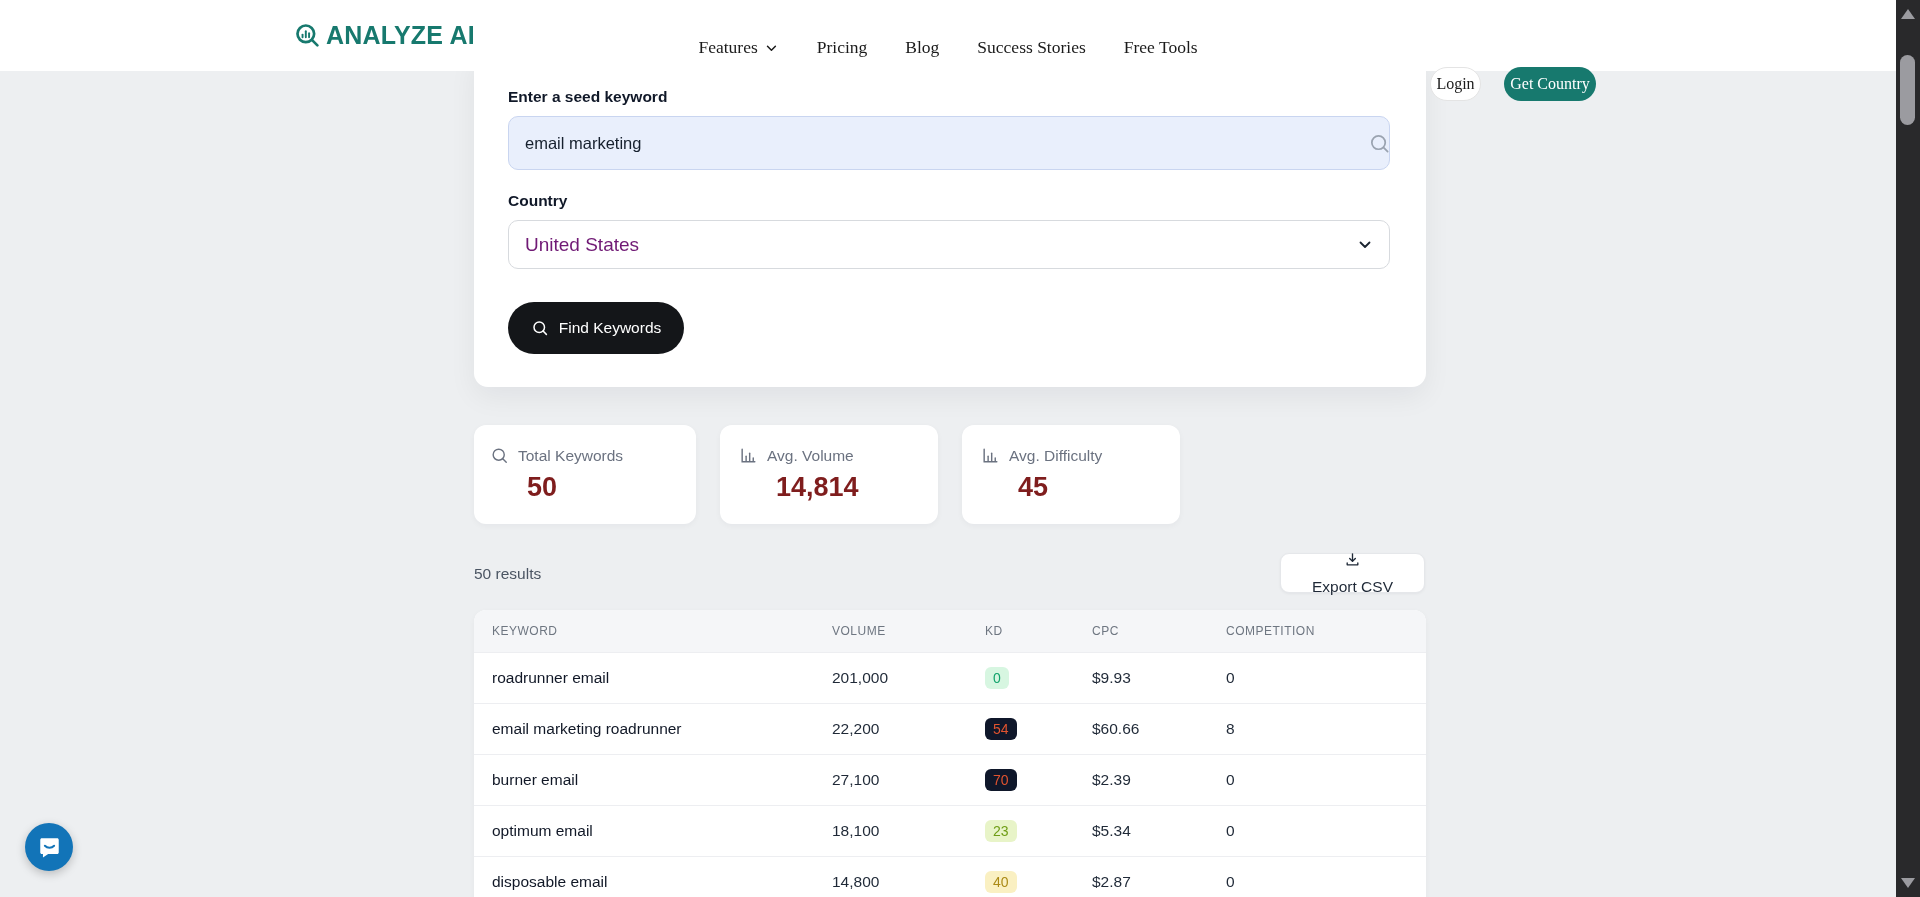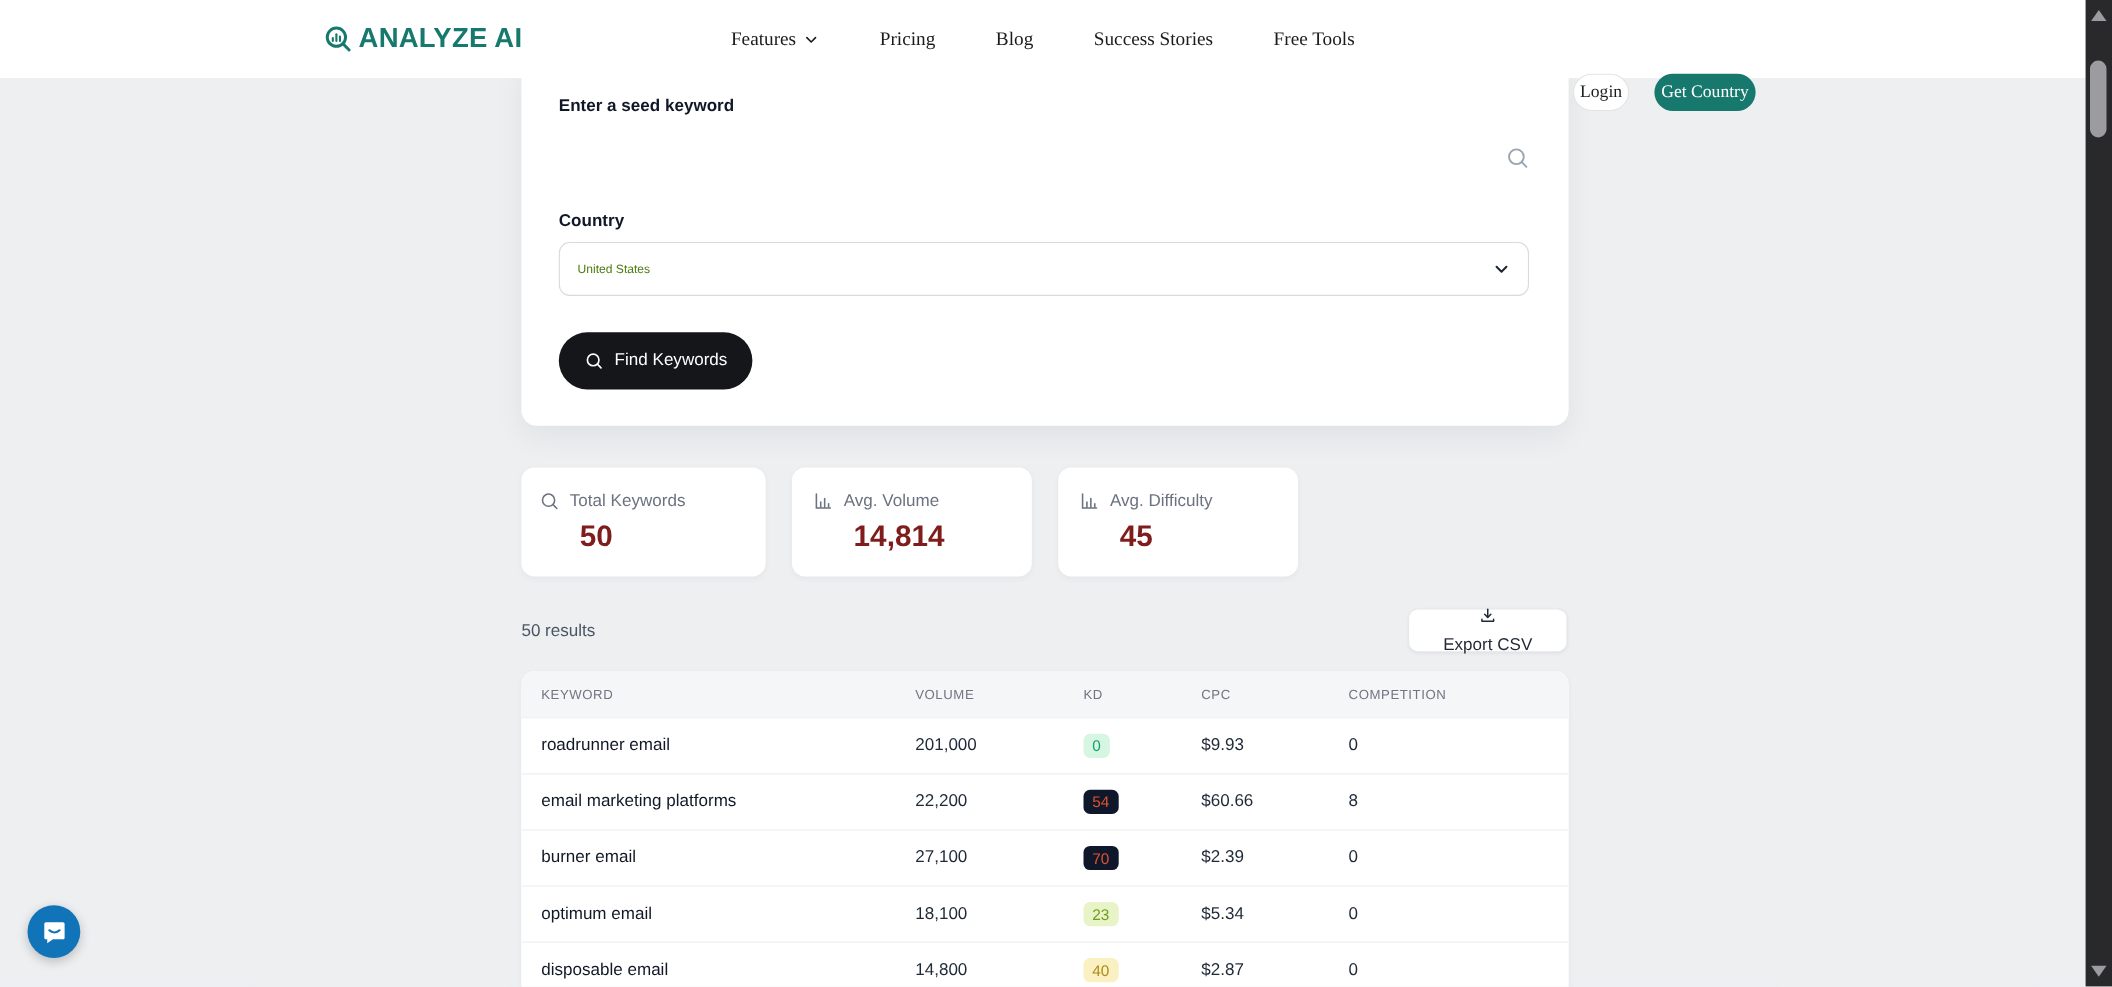--- a/index.html
+++ b/index.html
@@ -6,21 +6,21 @@
   html,body { width:1920px; height:897px; overflow:hidden; }
   body { font-family:"Liberation Sans", sans-serif; background:#edeff1; }
 
   .viewport { position:relative; width:1920px; height:897px; overflow:hidden; background:#edeff1; }
   .content  { position:absolute; left:0; top:0; width:1896px; height:690px; }
 
   
   .header { position:absolute; left:0; top:0; width:1896px; height:71px; background:#ffffff; z-index:5; }
   .logo { position:absolute; left:294px; top:0; height:71px; display:flex; align-items:center; gap:5px; cursor:pointer; }
   .logo-text { font-size:25px; font-weight:700; color:#17796e; letter-spacing:.2px; }
-  .nav { position:absolute; left:50%; transform:translateX(-50%); top:0; height:71px; display:flex; align-items:center; gap:55px; }
+  .nav { position:absolute; left:50%; transform:translateX(-50%); top:12px; height:71px; display:flex; align-items:center; gap:38px; }
   .nav-item { font-family:"Liberation Serif", serif; font-size:17.5px; color:#1b1b1b; cursor:pointer; display:flex; align-items:center; gap:7px; white-space:nowrap; }
   .auth { position:absolute; right:300px; top:0; height:71px; display:flex; align-items:center; gap:23px;margin-top:48px; }
   .btn-login { width:51px; height:34px; border:1px solid #e4e4e4; border-radius:17px; background:#fff;
                font-family:"Liberation Serif", serif; font-size:16px; color:#1b1b1b;
                display:flex; align-items:center; justify-content:center; cursor:pointer; }
   .btn-getstarted { width:92px; height:34px; border:none; border-radius:17px; background:#17796e;
                font-family:"Liberation Serif", serif; font-size:16px; color:#ffffff;
                display:flex; align-items:center; justify-content:center; cursor:pointer; }
 
   
@@ -30,21 +30,21 @@
   .label-keyword { top:37px; }
   .label-country { top:141px; }
   .seed-input { position:absolute; left:34px; top:65px; width:882px; height:54px;
                 background:#e9effc; border:1px solid #c9d5f0; border-radius:10px;
                 padding:0 48px 0 16px; font-family:"Liberation Sans", sans-serif;
                 font-size:16.5px; color:#16202e; outline:none; }
   .input-search-icon { position:absolute; left:894px; top:81px; width:23px; height:23px; color:#9aa3b0; }
   .country-select { position:absolute; left:34px; top:169px; width:882px; height:49px;
                 background:#ffffff; border:1px solid #d7dade; border-radius:10px;
                 display:flex; align-items:center; padding:0 16px; cursor:pointer; }
-  .country-value { font-size:11px; color:#4d7c0f; }
+  .country-value { font-size:19px; color:#701a75; }
   .select-chevron { margin-left:auto; width:16px; height:16px; color:#1b2430; }
   .btn-find { position:absolute; left:34px; top:251px; width:176px; height:52px;
               background:#141619; border:none; border-radius:26px; cursor:pointer;
               display:flex; align-items:center; justify-content:center; gap:10px;
               color:#ffffff; font-family:"Liberation Sans", sans-serif; font-size:15.5px; }
 
   
   .stat-card { position:absolute; top:425px; height:99px; background:#ffffff; border-radius:12px;
                padding:21px 18px 0 19px; box-shadow:0 2px 6px rgba(15,23,42,.04); }
   .stat-1 { left:474px; width:222px;padding-left:16px; }
@@ -131,20 +131,21 @@
       </nav>
 
       <div class="auth">
         <button class="btn-login">Login</button>
         <button class="btn-getstarted">Get Country</button>
       </div>
     </header>
 
     <section class="form-card">
       <div class="field-label label-keyword">Enter a seed keyword</div>
+      <input class="seed-input" type="text" value="email marketing" style="">
       <span class="input-search-icon">
         <svg width="23" height="23" viewBox="0 0 24 24">
             <circle cx="11" cy="11" r="7" fill="none" stroke="currentColor" stroke-width="1.8"></circle>
             <line x1="16.1" y1="16.1" x2="20.5" y2="20.5" stroke="currentColor" stroke-width="1.8" stroke-linecap="round"></line>
           </svg>
       </span>
 
       <div class="field-label label-country">Country</div>
       <div class="country-select">
         <span class="country-value">United States</span>
@@ -234,21 +235,21 @@
 
       <div class="t-grid t-row">
         <span class="cell-keyword">roadrunner email</span>
         <span class="cell-num">201,000</span>
         <span><span class="kd-badge kd-green">0</span></span>
         <span class="cell-num">$9.93</span>
         <span class="cell-num">0</span>
       </div>
 
       <div class="t-grid t-row">
-        <span class="cell-keyword">email marketing platforms</span>
+        <span class="cell-keyword">email marketing roadrunner</span>
         <span class="cell-num">22,200</span>
         <span><span class="kd-badge kd-orange">54</span></span>
         <span class="cell-num">$60.66</span>
         <span class="cell-num">8</span>
       </div>
 
       <div class="t-grid t-row">
         <span class="cell-keyword">burner email</span>
         <span class="cell-num">27,100</span>
         <span><span class="kd-badge kd-orange">70</span></span>

